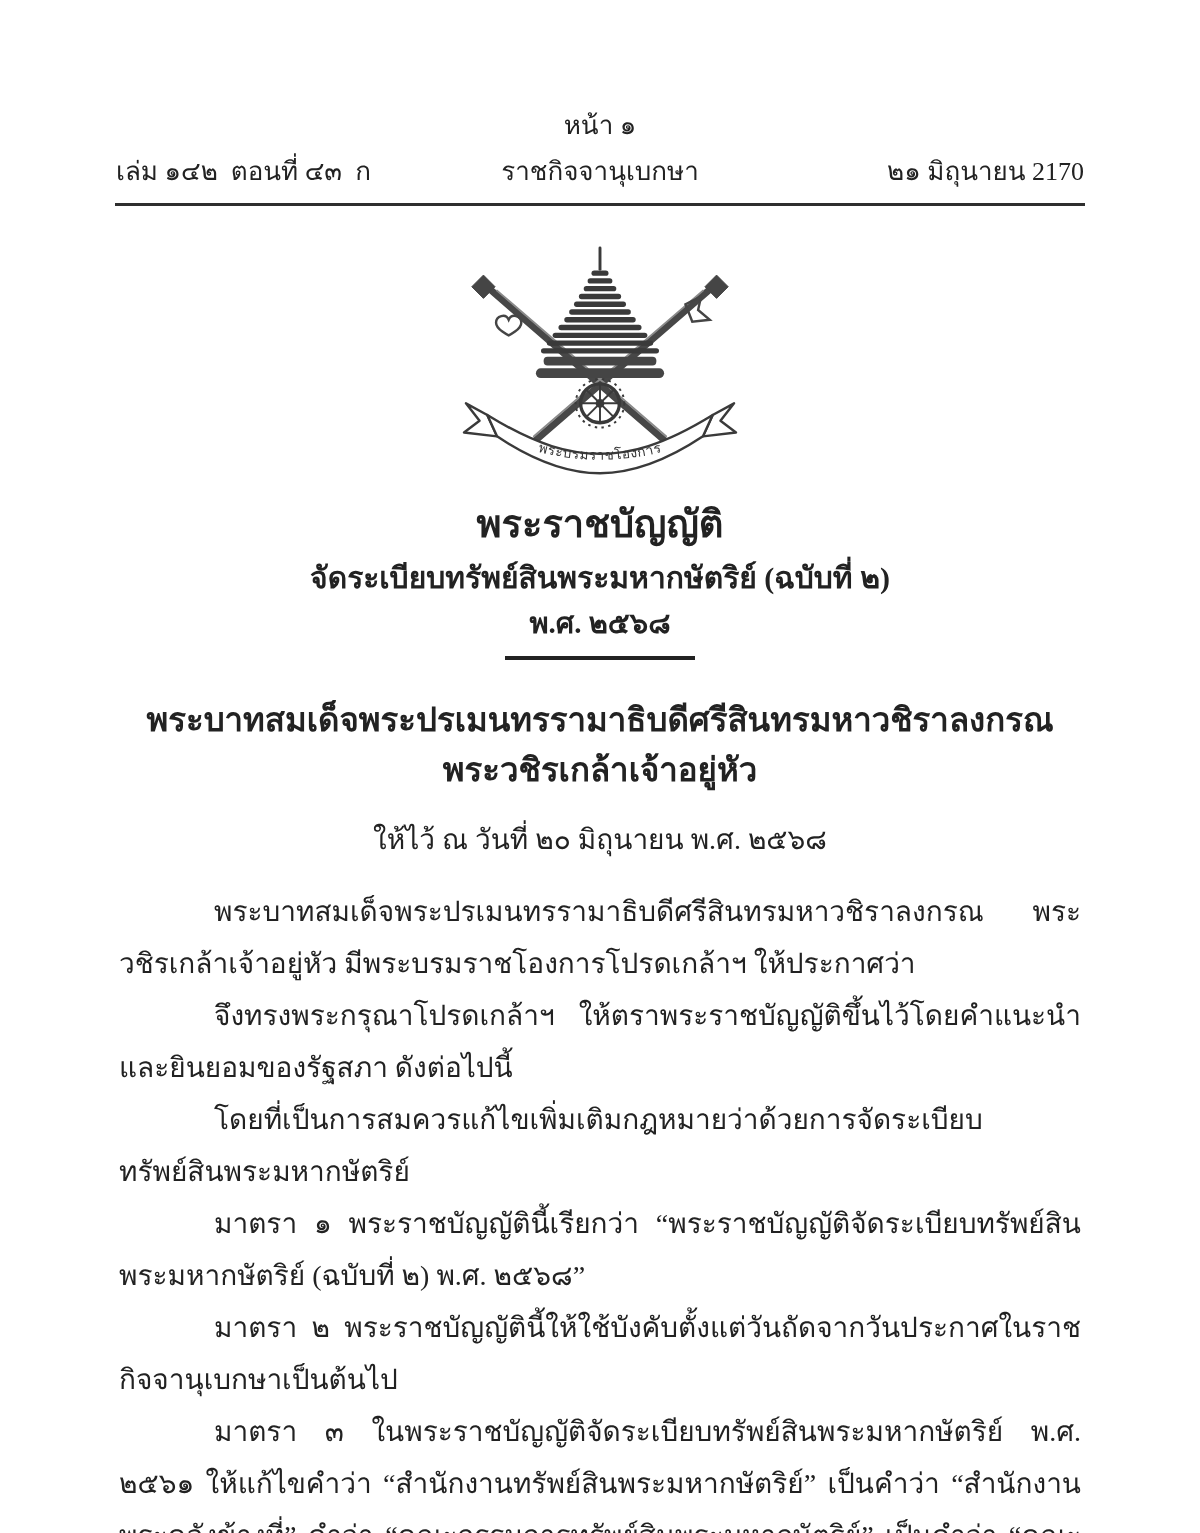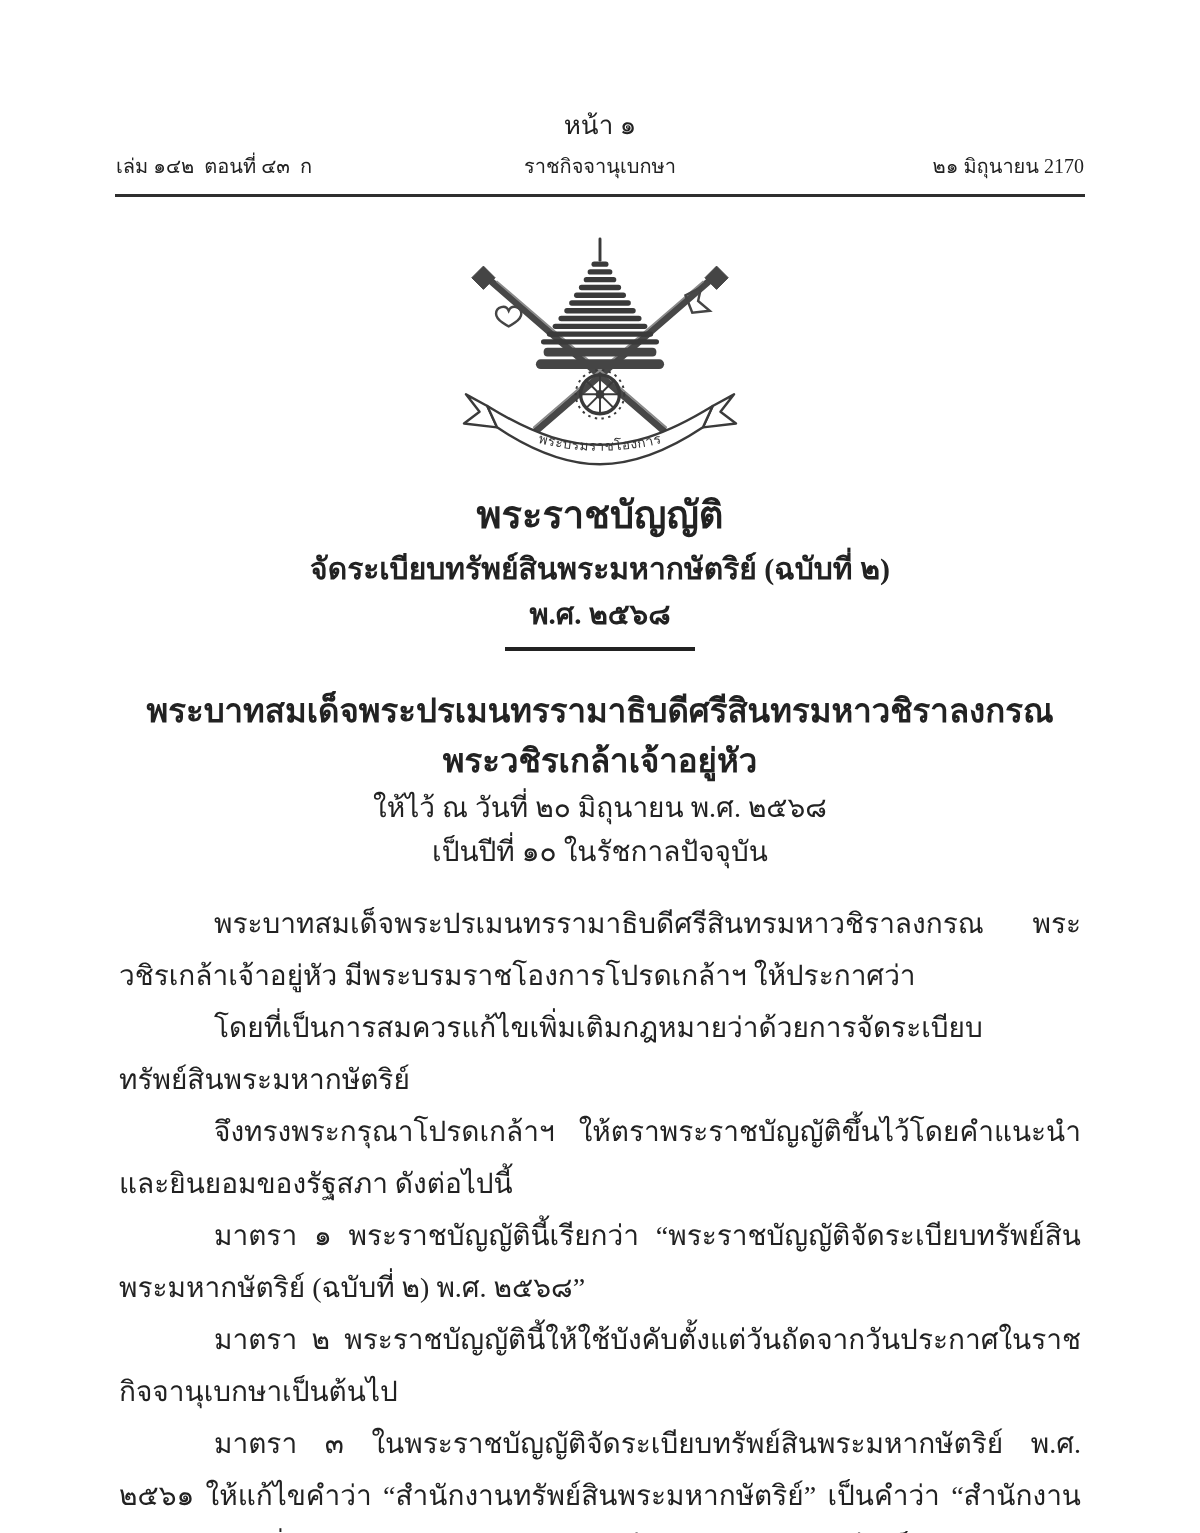--- a/index.html
+++ b/index.html
@@ -21,21 +21,21 @@
   .page-number {
     text-align: center;
     font-size: 26px;
     line-height: 32px;
   }
   .header-row {
     display: flex;
     align-items: baseline;
     width: 968px;
     margin: 8px auto 0 auto;
-    font-size: 20px;
+    font-size: 26px;
   }
   .header-row .left  { flex: 1; text-align: left; white-space: pre; }
   .header-row .mid   { flex: 1; text-align: center; }
   .header-row .right { flex: 1; text-align: right; }
   .header-rule {
     width: 970px;
     border: none;
     border-top: 3px solid #2e2e2e;
     margin: 12px auto 0 auto;
   }
@@ -57,21 +57,21 @@
   .royal-name {
     text-align: center;
     font-size: 33px; font-weight: 600;
     line-height: 50px;
     margin-top: 35px;
   }
   .promulgation {
     text-align: center;
     font-size: 28px;
     line-height: 44px;
-    margin-top: 0;
+    margin-top: 23px;
   }
   
   .body-text {
     width: 962px;
     margin: 24px auto 0 auto;
     font-size: 28px;
     line-height: 52px;
     text-align: justify;
   }
   .body-text p { margin: 0; text-indent: 95px; }
@@ -154,25 +154,24 @@
     <hr class="title-divider">
   </div>
 
   <div class="royal-name">
     <div>พระบาทสมเด็จพระปรเมนทรรามาธิบดีศรีสินทรมหาวชิราลงกรณ</div>
     <div>พระวชิรเกล้าเจ้าอยู่หัว</div>
   </div>
 
   <div class="promulgation">
     <div>ให้ไว้ ณ วันที่ ๒๐ มิถุนายน พ.ศ. ๒๕๖๘</div>
-    <div>เป็นปีที่ ๑๐ ในรัชกาลปัจจุบัน</div>
   </div>
 
   <div class="body-text">
     <p>พระบาทสมเด็จพระปรเมนทรรามาธิบดีศรีสินทรมหาวชิราลงกรณ พระวชิรเกล้าเจ้าอยู่หัว มีพระบรมราชโองการโปรดเกล้าฯ ให้ประกาศว่า</p>
+    <p>จึงทรงพระกรุณาโปรดเกล้าฯ ให้ตราพระราชบัญญัติขึ้นไว้โดยคำแนะนำและยินยอมของรัฐสภา ดังต่อไปนี้</p>
     <p>โดยที่เป็นการสมควรแก้ไขเพิ่มเติมกฎหมายว่าด้วยการจัดระเบียบทรัพย์สินพระมหากษัตริย์</p>
-    <p>จึงทรงพระกรุณาโปรดเกล้าฯ ให้ตราพระราชบัญญัติขึ้นไว้โดยคำแนะนำและยินยอมของรัฐสภา ดังต่อไปนี้</p>
     <p>มาตรา ๑ พระราชบัญญัตินี้เรียกว่า “พระราชบัญญัติจัดระเบียบทรัพย์สินพระมหากษัตริย์ (ฉบับที่ ๒) พ.ศ. ๒๕๖๘”</p>
     <p>มาตรา ๒ พระราชบัญญัตินี้ให้ใช้บังคับตั้งแต่วันถัดจากวันประกาศในราชกิจจานุเบกษาเป็นต้นไป</p>
     <p>มาตรา ๓ ในพระราชบัญญัติจัดระเบียบทรัพย์สินพระมหากษัตริย์ พ.ศ. ๒๕๖๑ ให้แก้ไขคำว่า “สำนักงานทรัพย์สินพระมหากษัตริย์” เป็นคำว่า “สำนักงานพระคลังข้างที่” คำว่า “คณะกรรมการทรัพย์สินพระมหากษัตริย์” เป็นคำว่า “คณะกรรมการพระคลังข้างที่” คำว่า</p>
   </div>
 
 </div>
 
 </body></html>

